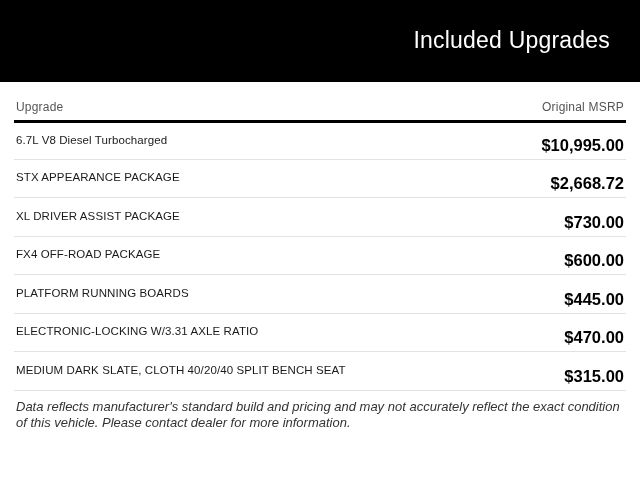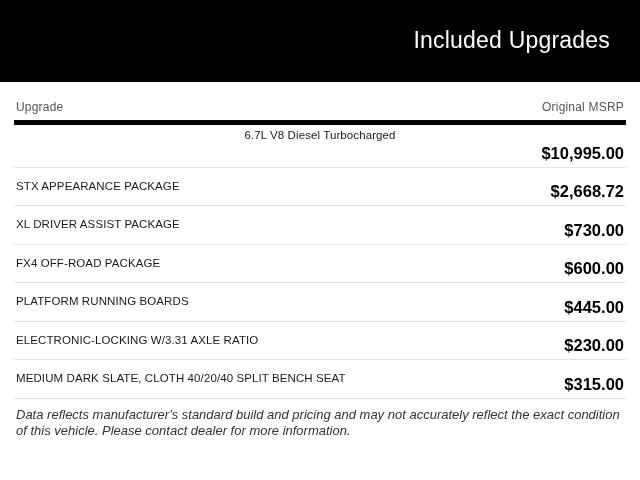--- a/index.html
+++ b/index.html
@@ -56,22 +56,21 @@
   .row {
     display: flex;
     justify-content: space-between;
     align-items: center;
     border-top: 1px solid #e2e2e2;
     min-height: 38.5px;
     padding: 3px 2px 3px 2px;
     box-sizing: border-box;
   }
   .row:first-child {
-    border-top: 5px solid #000000;
-    flex-direction: column;
+    border-top: 3px solid #000000;
   }
   .row-label {
     font-size: 11.5px;
     color: #1a1a1a;
     line-height: 1.35;
     max-width: 400px;
     letter-spacing: 0.1px;
   }
   .row-price {
     font-size: 16.5px;
@@ -123,21 +122,21 @@
       <div class="row">
         <div class="row-label">FX4 OFF-ROAD PACKAGE</div>
         <div class="row-price">$600.00</div>
       </div>
       <div class="row">
         <div class="row-label">PLATFORM RUNNING BOARDS</div>
         <div class="row-price">$445.00</div>
       </div>
       <div class="row">
         <div class="row-label">ELECTRONIC-LOCKING W/3.31 AXLE RATIO</div>
-        <div class="row-price">$230.00</div>
+        <div class="row-price">$470.00</div>
       </div>
       <div class="row">
         <div class="row-label">MEDIUM DARK SLATE, CLOTH 40/20/40 SPLIT BENCH SEAT</div>
         <div class="row-price">$315.00</div>
       </div>
     </div>
 
     <div class="disclaimer">Data reflects manufacturer's standard build and pricing and may not accurately reflect the exact condition of this vehicle. Please contact dealer for more information.</div>
 
   </div>

